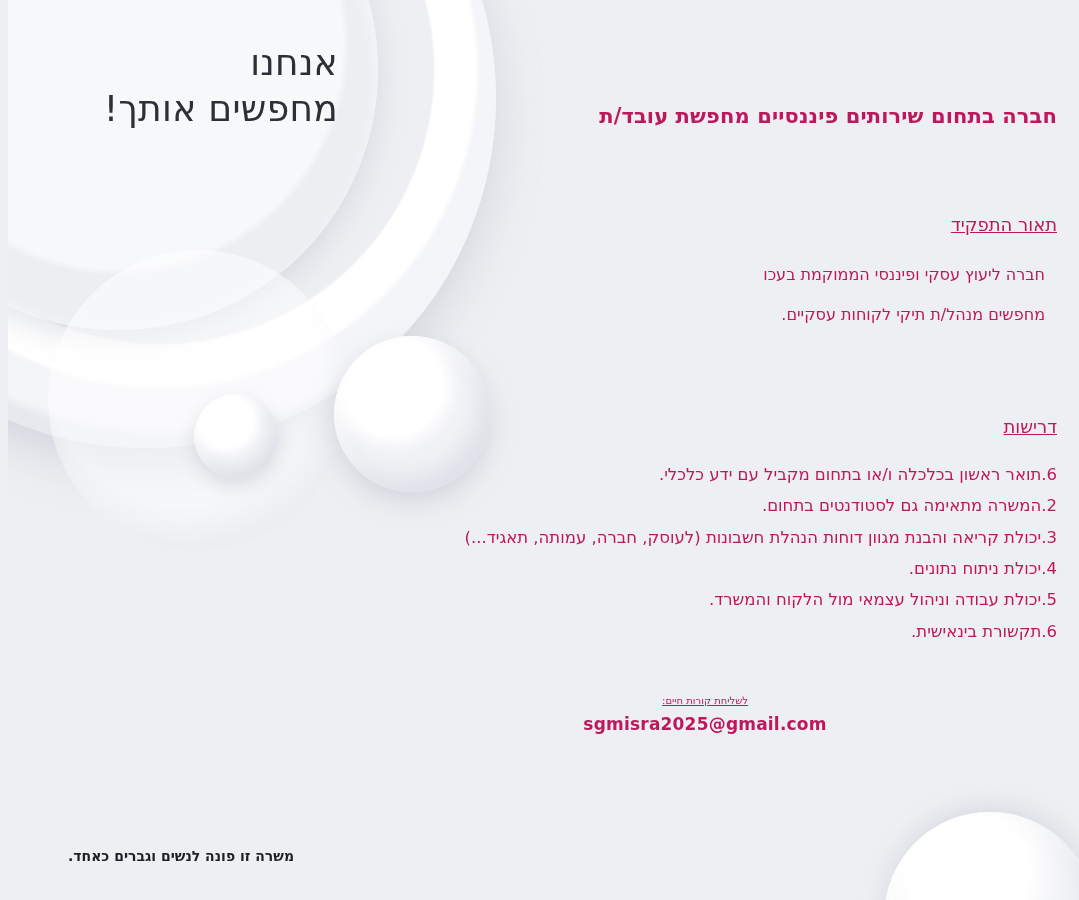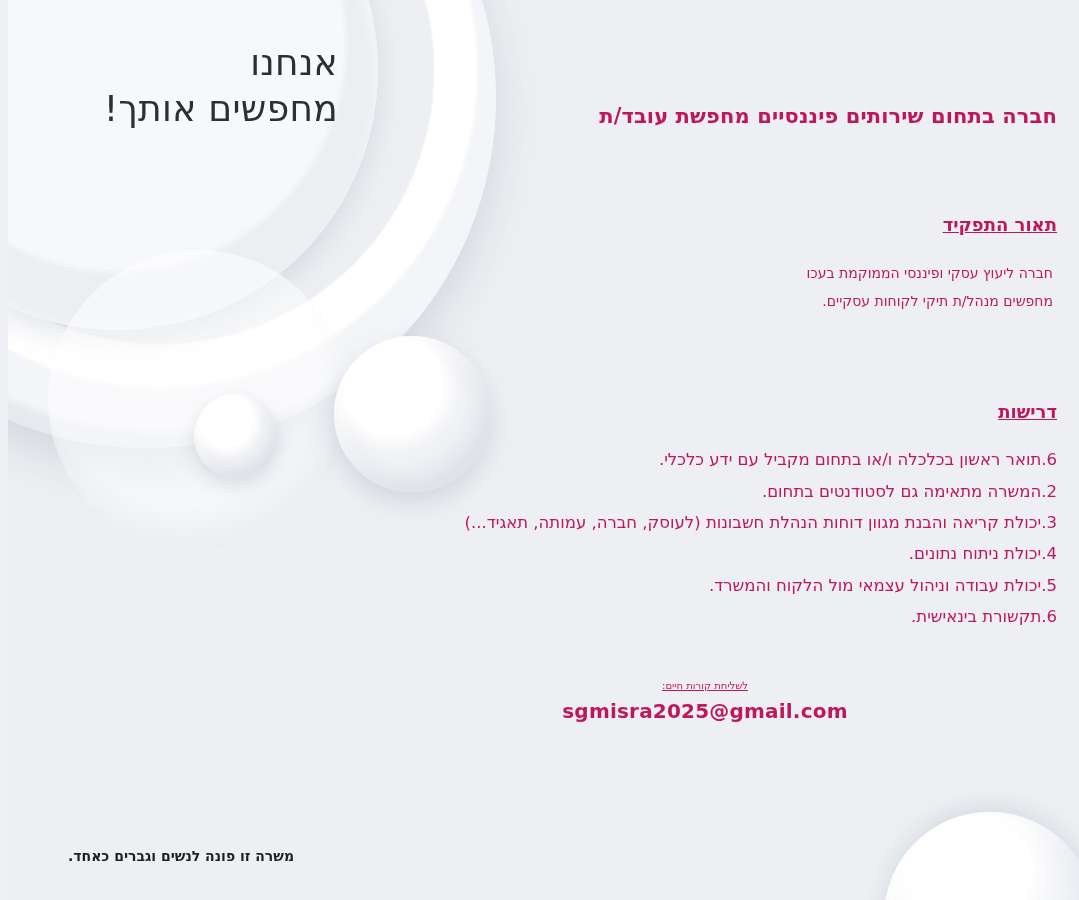--- a/index.html
+++ b/index.html
@@ -105,29 +105,29 @@
   }
   .title {
     font-size: 21px;
     font-weight: bold;
     margin: 0 0 0 0;
     padding-top: 4px;
     letter-spacing: 0.1px;
   }
   .section-head {
     font-size: 18px;
-    font-weight: bold;
+    font-weight: normal;
     text-decoration: underline;
     margin-top: 86px;
     margin-bottom: 26px;
   }
   .para {
-    font-size: 14px;
+    font-size: 16px;
     line-height: 1.72;
-    margin: 4px;
+    margin: 12px;
   }
   .section-head.req {
     margin-top: 88px;
     margin-bottom: 22px;
   }
   .req-list {
     list-style: none;
     margin: 0;
     padding: 0;
     font-size: 16.5px;
@@ -140,21 +140,21 @@
     text-align: center;
     padding-left: 16px;
   }
   .contact-label {
     font-size: 10px;
     text-decoration: underline;
     font-weight: normal;
     margin-bottom: 8px;
   }
   .contact-mail {
-    font-size: 20px;
+    font-size: 17px;
     font-weight: bold;
     direction: ltr;
     letter-spacing: 0.2px;
   }
 
   .footer-note {
     position: absolute;
     left: 60px;
     top: 848px;
     font-size: 14px;

